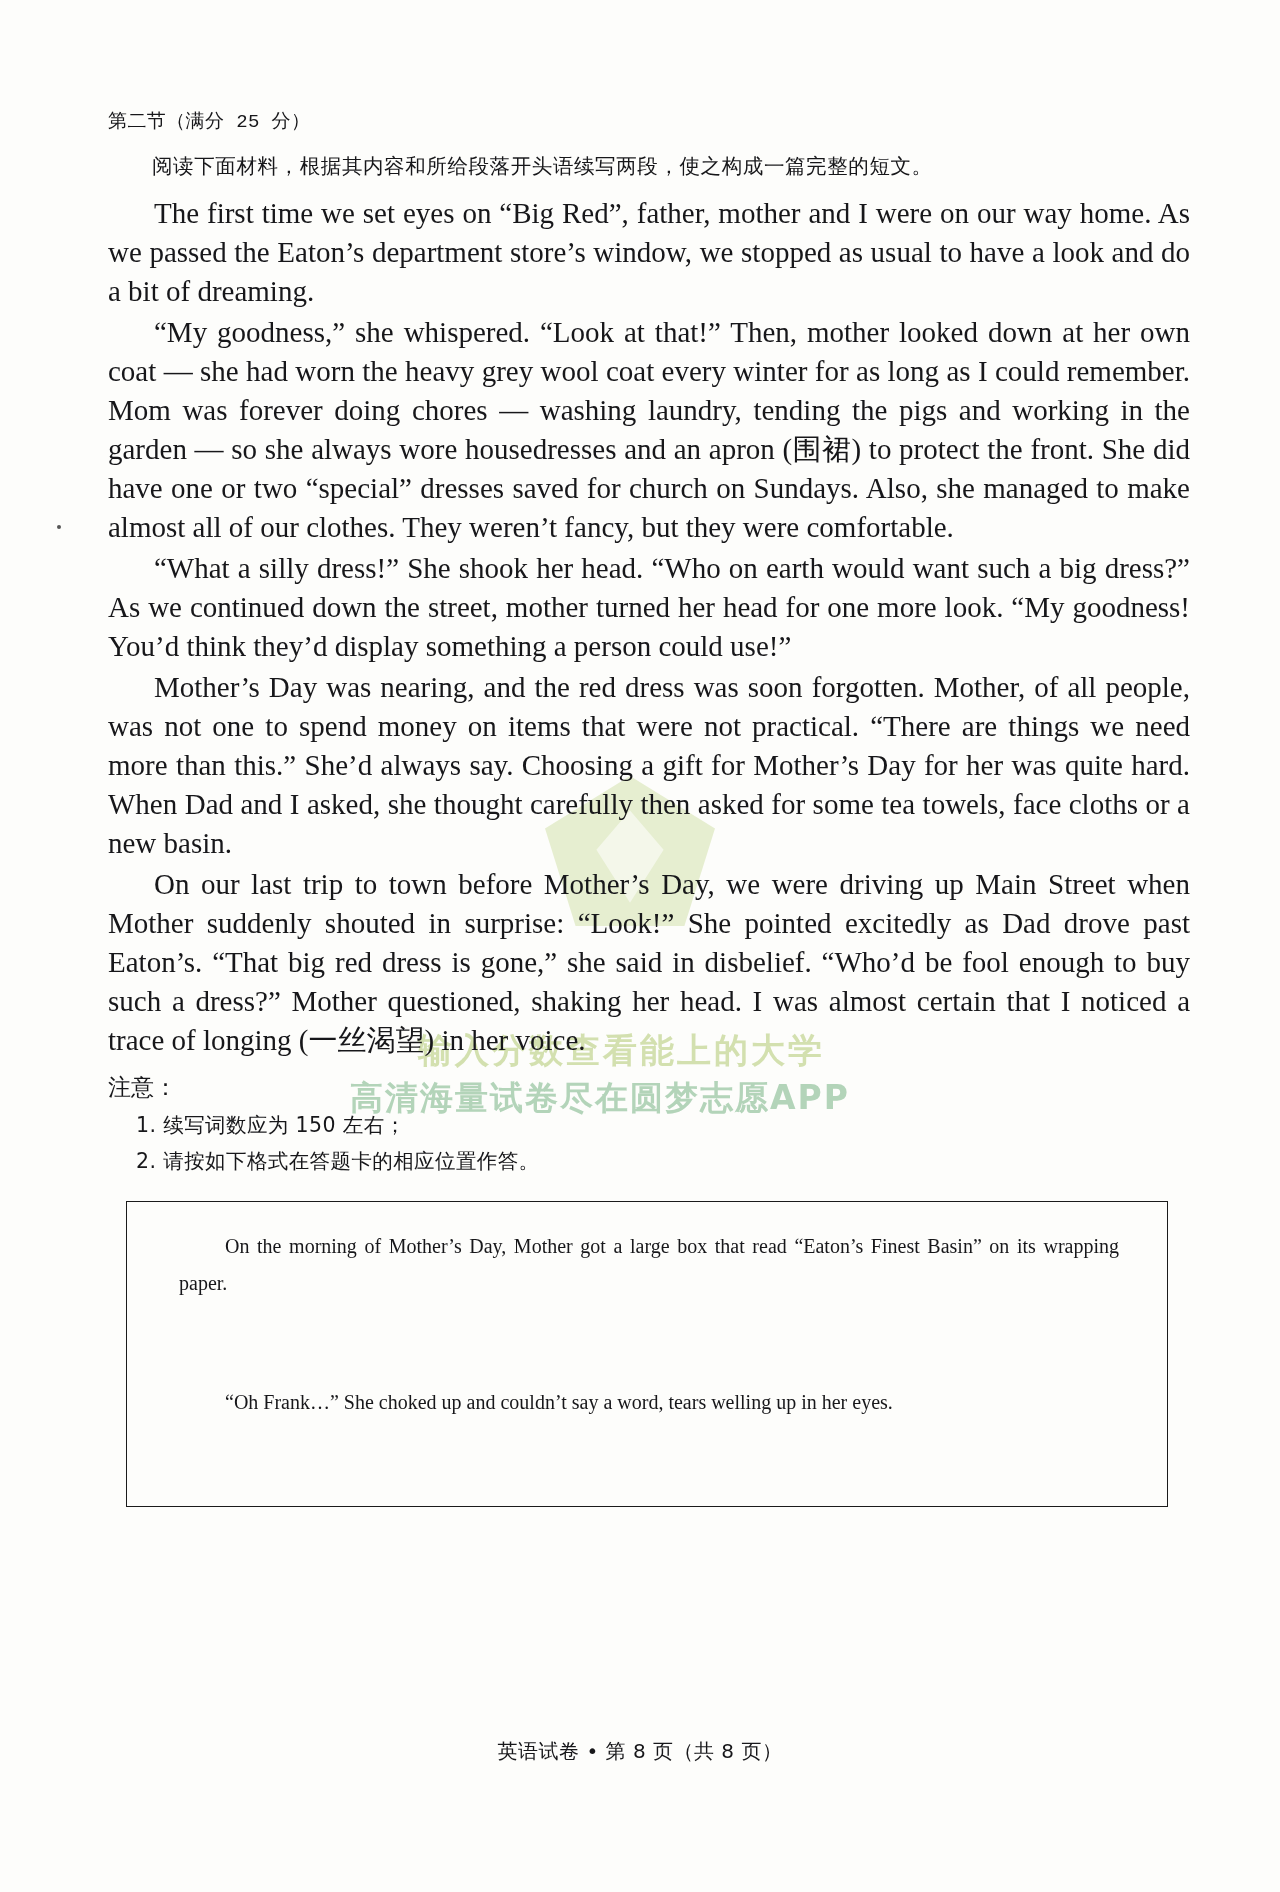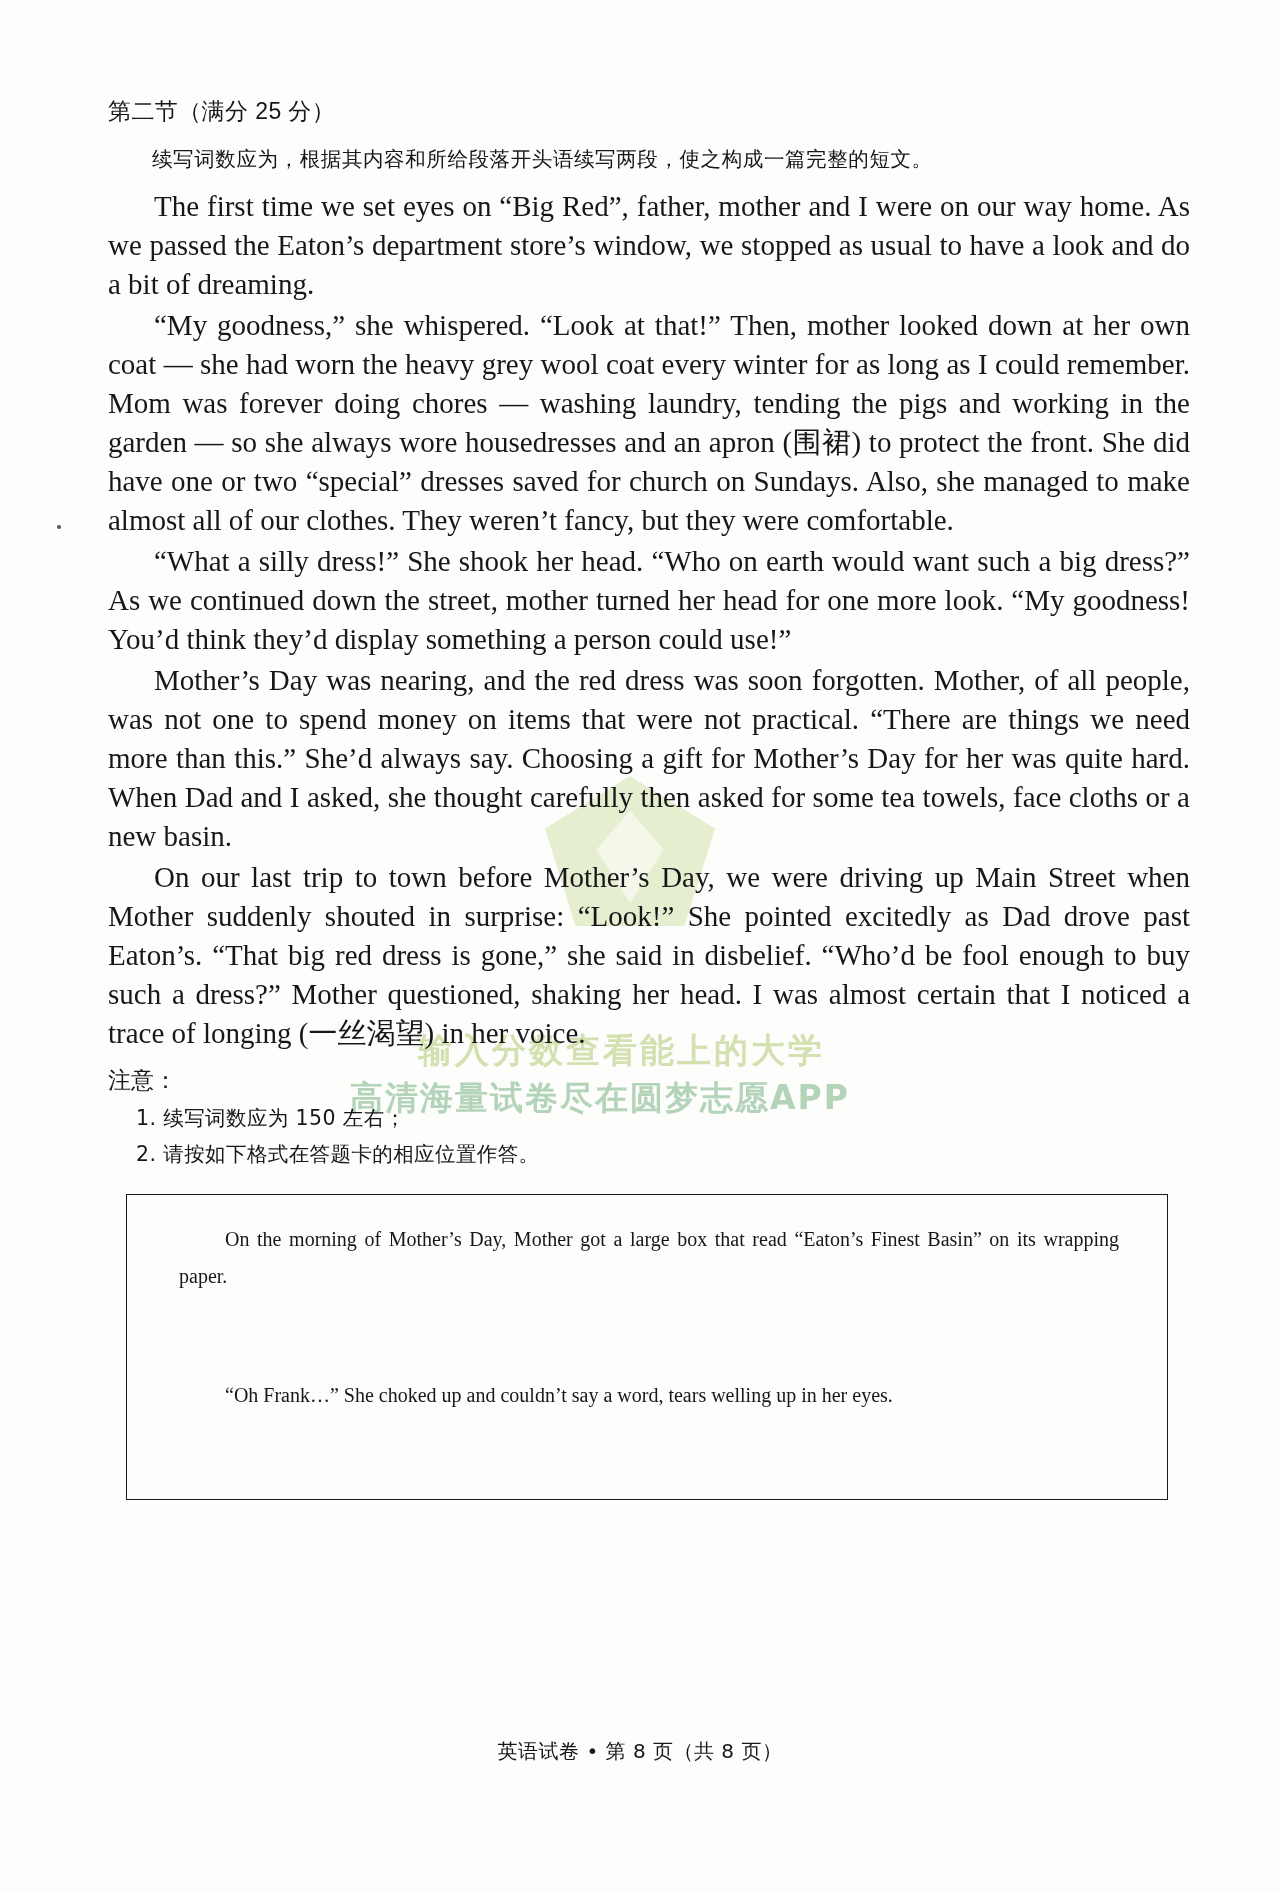--- a/index.html
+++ b/index.html
@@ -22,24 +22,25 @@
     height: 1892px;
     background: #fdfdfb;
   }
   .content {
     position: absolute;
     left: 108px;
     top: 96px;
     width: 1082px;
   }
   .section-head {
-    font-family: Liberation Sans, sans-serif;
-    font-size: 23px;
+    font-family: Liberation Mono, monospace;
+    font-size: 19px;
     letter-spacing: 0.4px;
     margin-bottom: 18px;
+    margin-top: 12px;
   }
   .cn-line {
     font-family: "DejaVu Sans", sans-serif;
     font-size: 20.5px;
     text-indent: 44px;
     letter-spacing: 0.6px;
     margin-bottom: 14px;
   }
   p.para {
     font-size: 29px;
@@ -163,21 +164,21 @@
     <div class="wm-text1">输入分数查看能上的大学</div>
     <div class="wm-text2">高清海量试卷尽在圆梦志愿APP</div>
   </div>
 
   <div class="dot-mark"></div>
 
   <div class="content">
 
     <div class="section-head">第二节（满分 25 分）</div>
 
-    <div class="cn-line">续写词数应为，根据其内容和所给段落开头语续写两段，使之构成一篇完整的短文。</div>
+    <div class="cn-line">阅读下面材料，根据其内容和所给段落开头语续写两段，使之构成一篇完整的短文。</div>
 
     <p class="para">The first time we set eyes on “Big Red”, father, mother and I were on our way home. As we passed the Eaton’s department store’s window, we stopped as usual to have a look and do a bit of dreaming.</p>
     <p class="para">“My goodness,” she whispered. “Look at that!” Then, mother looked down at her own coat — she had worn the heavy grey wool coat every winter for as long as I could remember. Mom was forever doing chores — washing laundry, tending the pigs and working in the garden — so she always wore housedresses and an apron (围裙) to protect the front. She did have one or two “special” dresses saved for church on Sundays. Also, she managed to make almost all of our clothes. They weren’t fancy, but they were comfortable.</p>
     <p class="para">“What a silly dress!” She shook her head. “Who on earth would want such a big dress?” As we continued down the street, mother turned her head for one more look. “My goodness! You’d think they’d display something a person could use!”</p>
     <p class="para">Mother’s Day was nearing, and the red dress was soon forgotten. Mother, of all people, was not one to spend money on items that were not practical. “There are things we need more than this.” She’d always say. Choosing a gift for Mother’s Day for her was quite hard. When Dad and I asked, she thought carefully then asked for some tea towels, face cloths or a new basin.</p>
     <p class="para">On our last trip to town before Mother’s Day, we were driving up Main Street when Mother suddenly shouted in surprise: “Look!” She pointed excitedly as Dad drove past Eaton’s. “That big red dress is gone,” she said in disbelief. “Who’d be fool enough to buy such a dress?” Mother questioned, shaking her head. I was almost certain that I noticed a trace of longing (一丝渴望) in her voice.</p>
 
     <div class="notice">注意：</div>
     <div class="notice-item">1. 续写词数应为 150 左右；</div>
     <div class="notice-item">2. 请按如下格式在答题卡的相应位置作答。</div>

